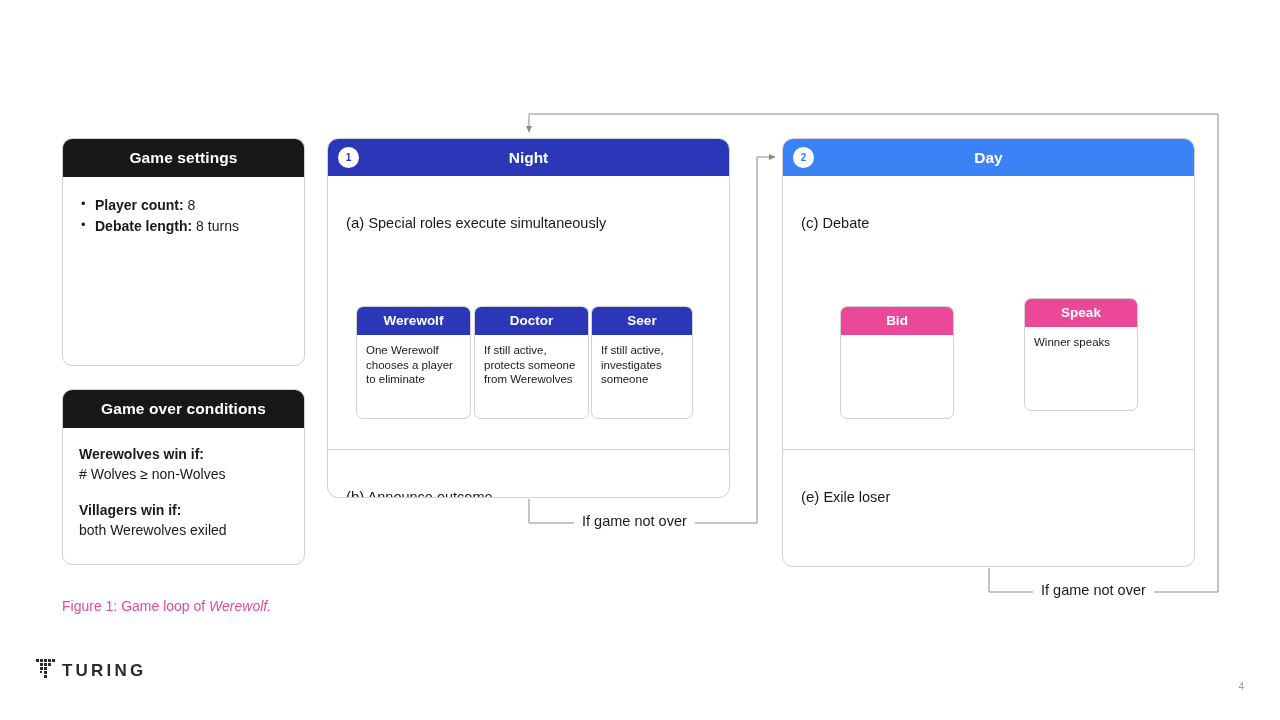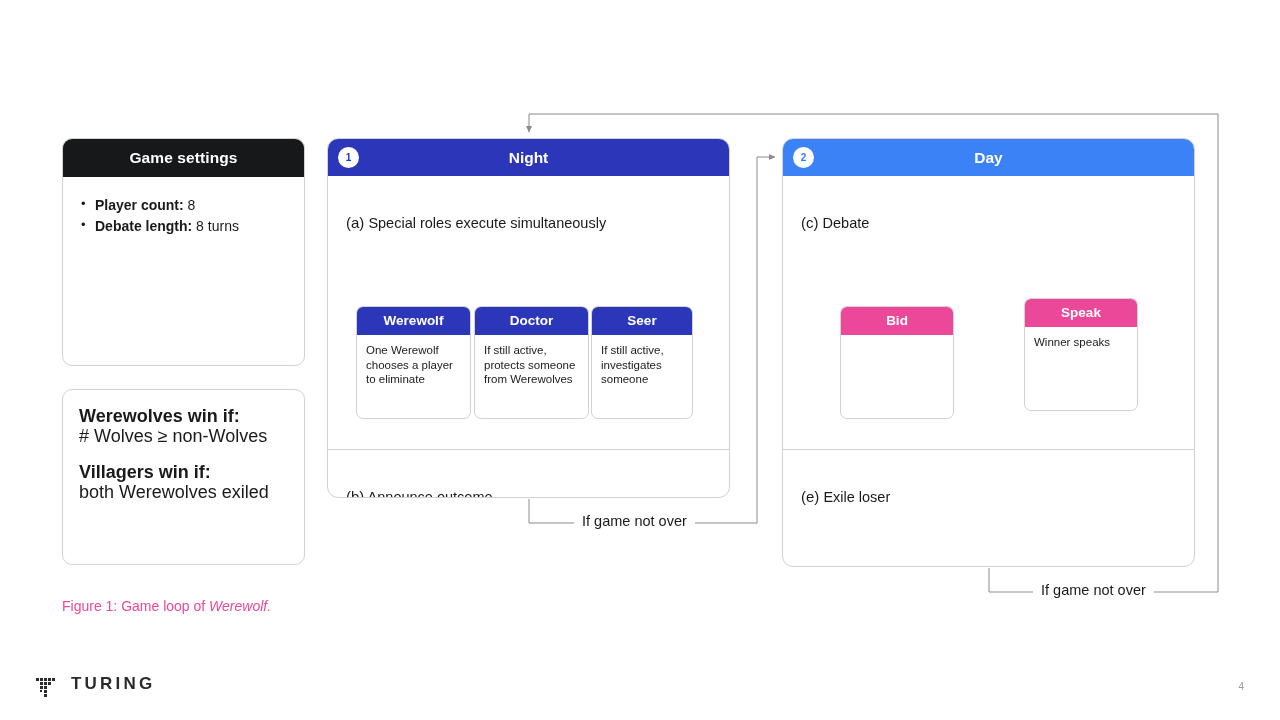--- a/index.html
+++ b/index.html
@@ -79,21 +79,21 @@
     padding-left: 20px;
   }
   ul.bul ul.bul > li::before {
     left: 6px;
     font-size: 11px;
   }
   .b { font-weight: 700; }
 
   .gameover-body {
     padding: 16px 14px 10px 16px;
-    font-size: 18px;
+    font-size: 14px;
     line-height: 20px;
   }
   .go-block { margin-bottom: 16px; }
   .go-block:last-child { margin-bottom: 0; }
 
   
   .stage {
     position: absolute;
     border: 1px solid #d2d2d2;
     border-radius: 11px;
@@ -208,24 +208,24 @@
     left: 62px;
     top: 598px;
     font-size: 14px;
     color: #ec4899;
   }
   #caption .it { font-style: italic; }
 
   #footer-logo {
     position: absolute;
     left: 34px;
-    top: 674px;
+    top: 655px;
     display: flex;
-    align-items: flex-start;
-    gap: 11px;
+    align-items: flex-end;
+    gap: 2px;
   }
   #footer-logo .wordmark {
     font-size: 17px;
     font-weight: 700;
     letter-spacing: 3.2px;
     color: #2b2b2b;
   }
   #page-num {
     position: absolute;
     right: 36px;
@@ -270,20 +270,21 @@
           <span class="b">Player count:</span><span> 8</span>
         </li>
         <li>
           <span class="b">Debate length:</span><span> 8 turns</span>
         </li>
       </ul>
     </div>
   </div>
 
   <div class="card panel-left" id="gameover-card">
+    <div class="card-head">Game over conditions</div>
     <div class="gameover-body">
       <div class="go-block">
         <div class="b">Werewolves win if:</div>
         <div># Wolves ≥ non-Wolves</div>
       </div>
       <div class="go-block">
         <div class="b">Villagers win if:</div>
         <div>both Werewolves exiled</div>
       </div>
     </div>

